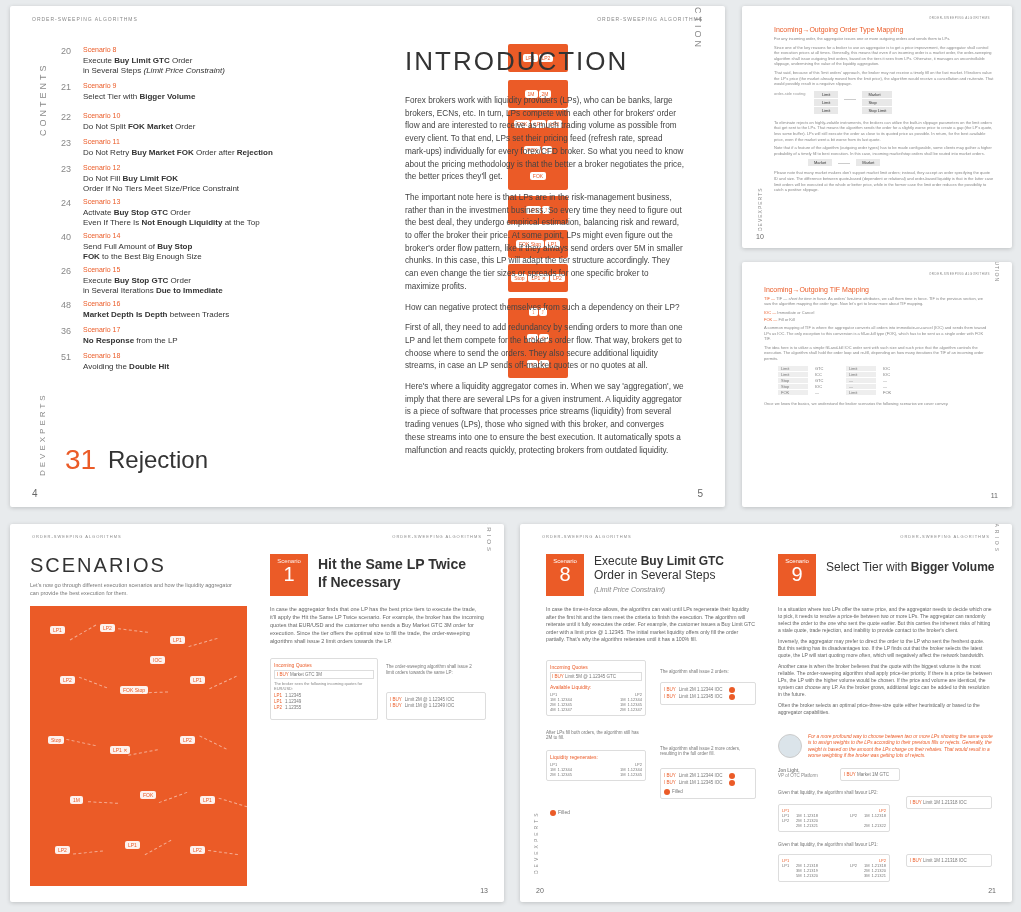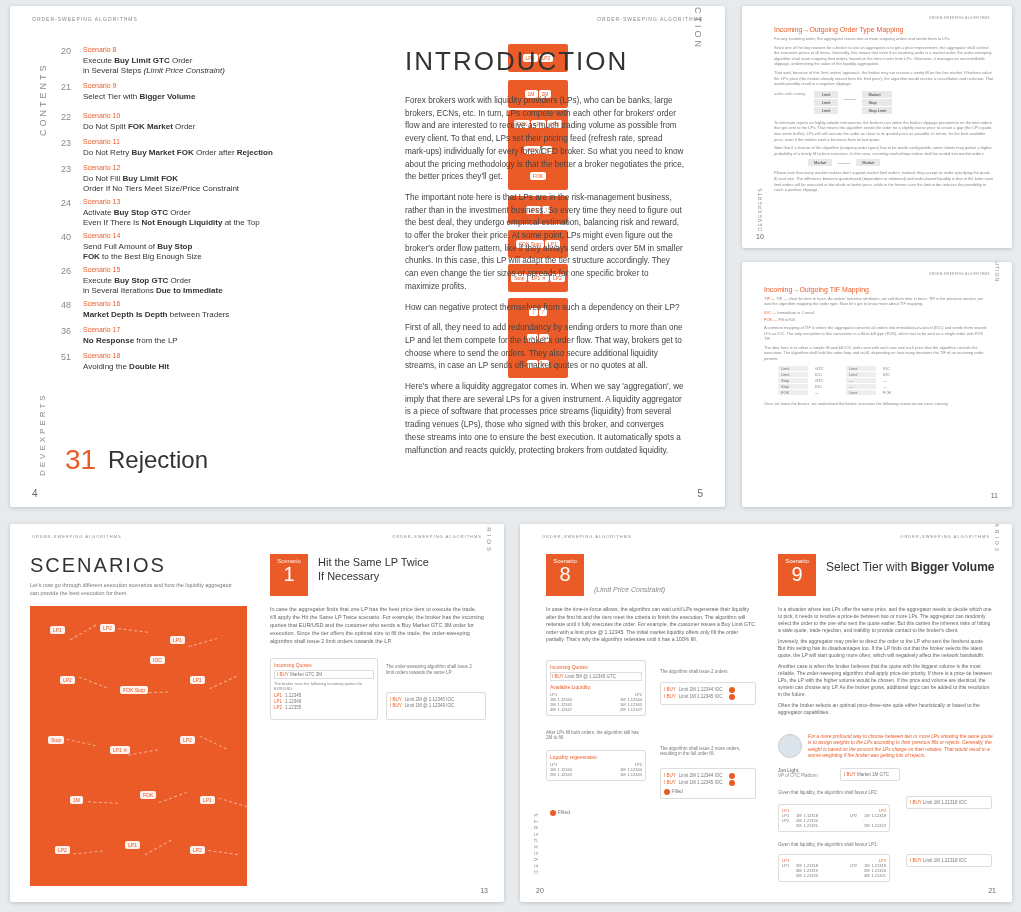--- a/index.html
+++ b/index.html
@@ -373,21 +373,21 @@
           <span class="chip" style="position: absolute; left: 160px; top: 240px; opacity: 0.92;">LP2</span>
           <div style="position: absolute; left: 178px; top: 246px; width: 30px; border-top: 1px dashed rgba(255, 255, 255, 0.5); transform: rotate(8deg);"></div>
           <span class="chip" style="position: absolute; left: 120px; top: 50px; opacity: 0.92;">IOC</span>
         </div>
     </div>
 
     <div class="sc-box" style="left:260px;top:30px;">
       <div style="opacity:.9;font-size:6px;">Scenario</div>
       <div class="n">1</div>
     </div>
-    <div style="position:absolute;left:308px;top:32px;font-size:11px;font-weight:400;line-height:1.25;">Hit the Same LP Twice<br>If Necessary</div>
+    <div style="position:absolute;left:308px;top:32px;font-size:14px;font-weight:700;line-height:1.25;">Hit the Same LP Twice<br>If Necessary</div>
     <div style="position:absolute;left:260px;top:82px;right:20px;font-size:5.5px;color:#666;line-height:1.45;">In case the aggregator finds that one LP has the best price tiers to execute the trade, it'll apply the Hit the Same LP Twice scenario. For example, the broker has the incoming quotes that EUR/USD and the customer who sends a Buy Market GTC 3M order for execution. Since the tier offers the optimal size to fill the trade, the order-sweeping algorithm shall issue 2 limit orders towards the LP.</div>
 
     <div class="dia" style="left:260px;top:134px;width:108px;height:62px;">
       <div class="hd">Incoming Quotes</div>
       <div style="border:1px solid #ddd;padding:1px 2px;margin-bottom:2px;"><span class="orange">I BUY</span> Market GTC 3M</div>
       <div style="font-size:4px;color:#888;margin-bottom:2px;">The broker sees the following incoming quotes for EUR/USD:</div>
       <div id="sc1-rows">
           <div class="tbl-row">
             <span>LP1</span>
             <span>1.12345</span>
@@ -422,20 +422,21 @@
   <div class="page" style="left:520px;top:524px;width:492px;height:378px;">
     <div class="hdr l" style="font-size:4px;">ORDER-SWEEPING ALGORITHMS</div>
     <div class="hdr r" style="font-size:4px;">ORDER-SWEEPING ALGORITHMS</div>
     <div class="vrt" style="left:13px;top:350px;font-size:5px;">DEVEXPERTS</div>
     <div class="vrt right" style="right:12px;top:30px;font-size:5px;">SCENARIOS</div>
 
     <div class="sc-box" style="left:26px;top:30px;">
       <div style="font-size:6px;">Scenario</div>
         <div class="n">8</div>
     </div>
+    <div style="position:absolute;left:74px;top:30px;font-size:12px;font-weight:400;line-height:1.2;">Execute <b>Buy Limit GTC</b><br>Order in Several Steps</div>
     <div style="position:absolute;left:74px;top:62px;font-size:7px;font-style:italic;color:#888;">(Limit Price Constraint)</div>
     <div style="position:absolute;left:26px;top:82px;width:210px;font-size:5.2px;color:#666;line-height:1.45;">In case the time-in-force allows, the algorithm can wait until LPs regenerate their liquidity after the first hit and the tiers meet the criteria to finish the execution. The algorithm will reiterate until it fully executes the order. For example, the customer issues a Buy Limit GTC order with a limit price @ 1.12345. The initial market liquidity offers only fill the order partially. That's why the algorithm reiterates until it has a 100% fill.</div>
 
     <div class="dia" style="left:26px;top:136px;width:100px;">
       <div class="hd">Incoming Quotes</div>
       <div style="border:1px solid #ddd;padding:1px;"><span class="orange">I BUY</span> Limit 5M @ 1.12345 GTC</div>
       <div class="hd" style="margin-top:3px;">Available Liquidity:</div>
       <div style="display:flex;gap:6px;font-size:4px;">
         <span>LP1</span>
           <span style="margin-left:auto;">LP2</span>

